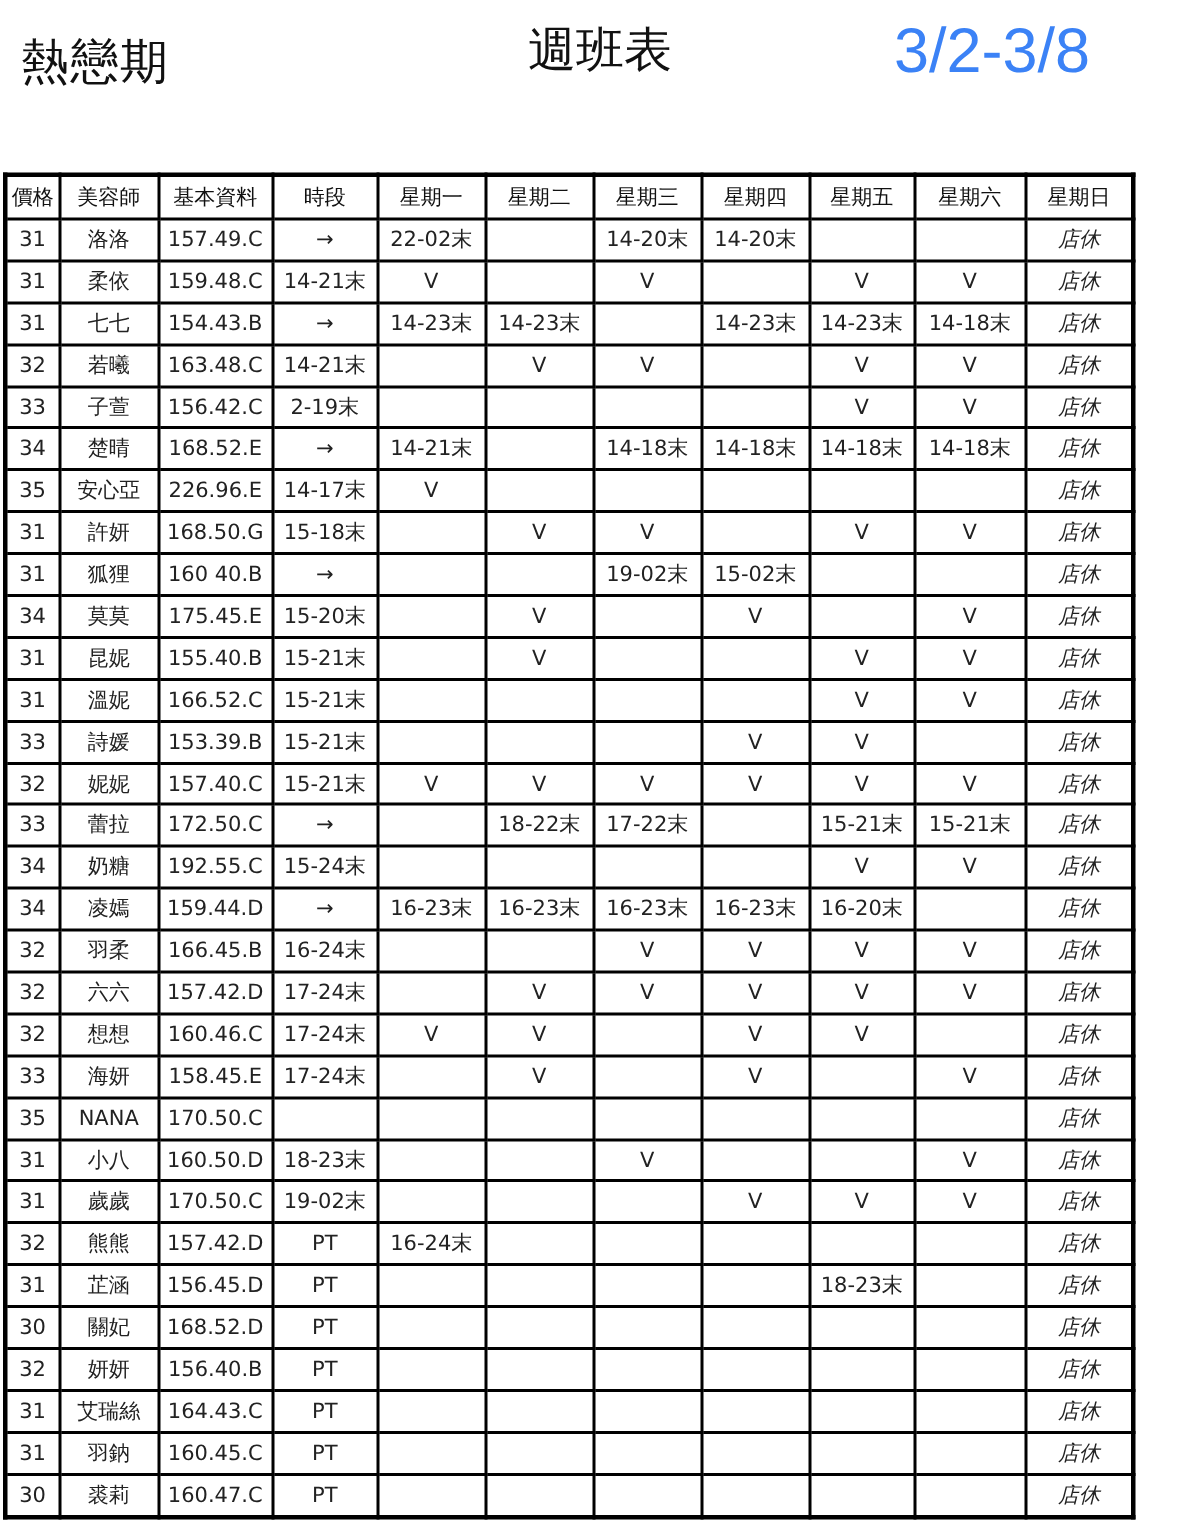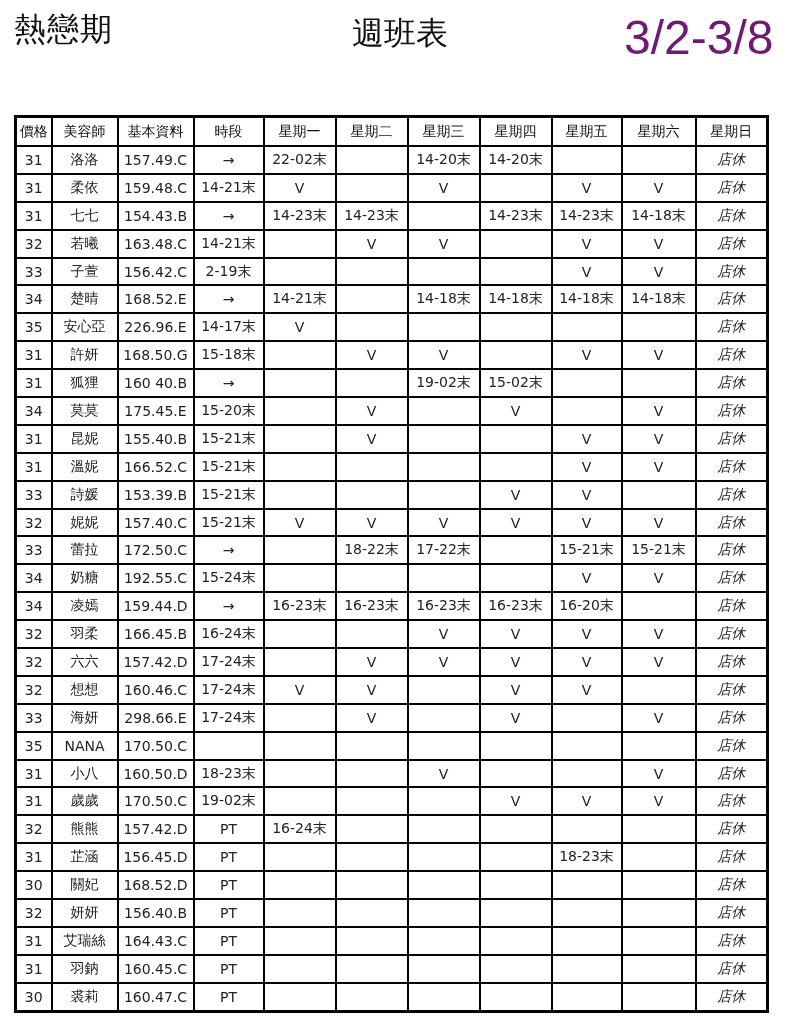--- a/index.html
+++ b/index.html
@@ -1,21 +1,21 @@
 <!DOCTYPE html>
 <html><head>
 <meta charset="utf-8">
 <style>
   html, body { margin: 0; padding: 0; background: #ffffff; }
   body { width: 790px; height: 1024px; position: relative; overflow: hidden;
          font-family: "DejaVu Sans", "Liberation Sans", sans-serif; color: #111; }
-  .title-left { position: absolute; left: 14px; top: 8px; font-size: 32px; letter-spacing: 1px; color:#111; }
+  .title-left { position: absolute; left: 14px; top: 20px; font-size: 32px; letter-spacing: 1px; color:#111; }
   .title-center { position: absolute; left: 352px; top: 12px; font-size: 32px; color:#111; }
-  .title-right { position: absolute; left: 596px; top: 10px; font-size: 48px; font-family: "Liberation Sans", sans-serif; color:#701a75;margin-left:28px; }
-  table.schedule { position: absolute; left: 14px; top: 115px; border-collapse: collapse;
+  .title-right { position: absolute; left: 596px; top: 10px; font-size: 42px; font-family: "Liberation Sans", sans-serif; color:#3b82f6; }
+  table.schedule { position: absolute; left: 2px; top: 115px; border-collapse: collapse;
                    border: 3px solid #000; table-layout: fixed; }
   table.schedule th, table.schedule td { border: 2px solid #000; padding: 0; text-align: center;
                    white-space: nowrap; overflow: hidden; }
   table.schedule th { height: 27px; font-size: 14px; font-weight: normal; color:#111; }
   table.schedule td { height: 25.9px; font-size: 14px; color:#222; }
   td.closed { color:#444; font-size: 13px; font-style: italic; }
 </style>
 </head>
 <body>
 
@@ -309,21 +309,21 @@
         <td>V</td>
         <td></td>
         <td>V</td>
         <td>V</td>
         <td></td>
         <td class="closed">店休</td>
       </tr>
       <tr>
         <td>33</td>
         <td>海妍</td>
-        <td>298.66.E</td>
+        <td>158.45.E</td>
         <td>17-24末</td>
         <td></td>
         <td>V</td>
         <td></td>
         <td>V</td>
         <td></td>
         <td>V</td>
         <td class="closed">店休</td>
       </tr>
       <tr>

